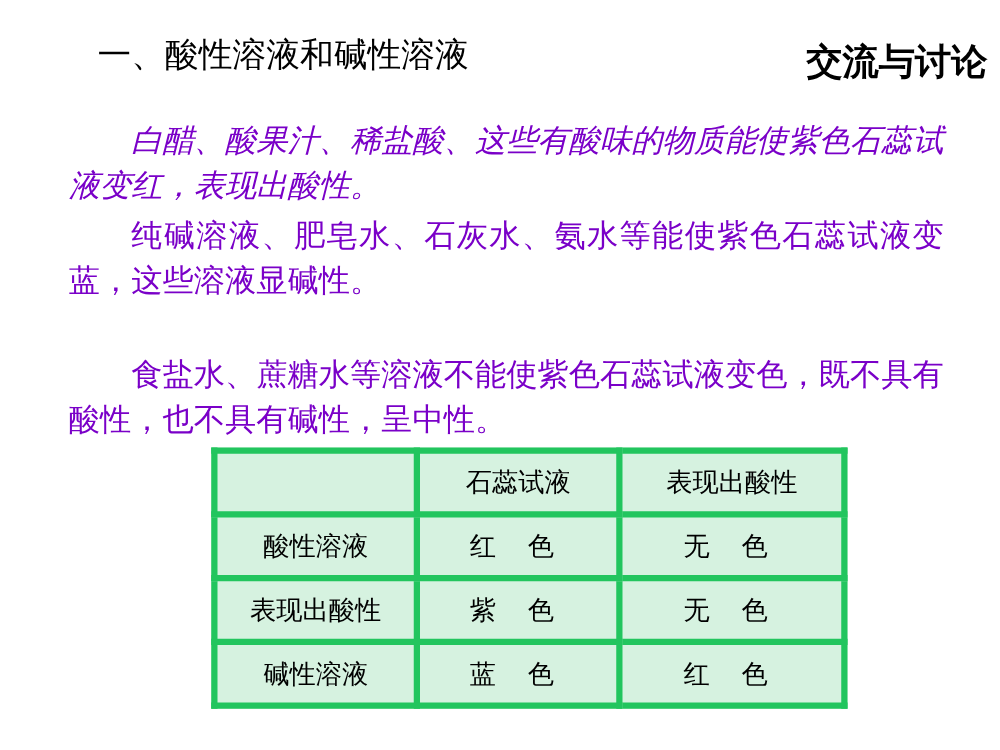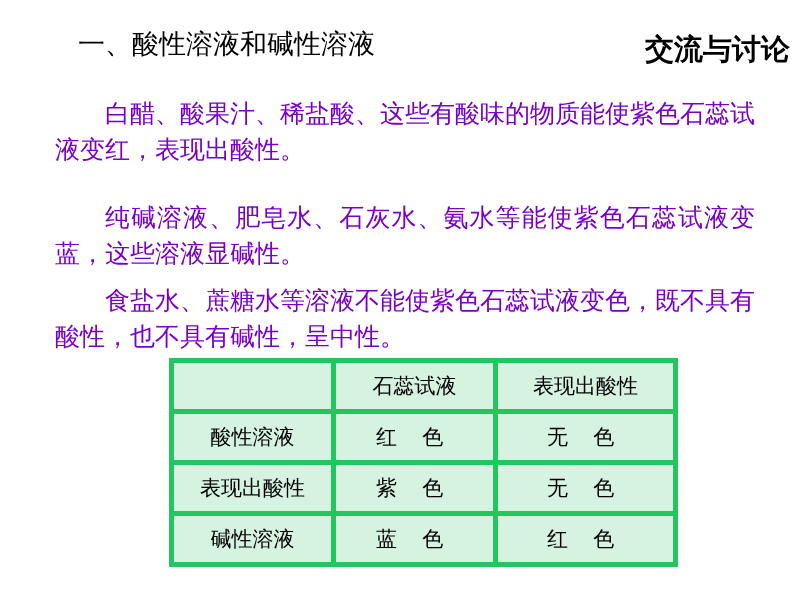--- a/index.html
+++ b/index.html
@@ -47,22 +47,22 @@
   .para {
     position: absolute;
     left: 55px;
     width: 700px;
     font-size: 25px;
     color: #7a00c8;
     line-height: 36px;
     text-indent: 50px;
     text-align: justify;
   }
-  .p1 { top: 96px; }
-  .p2 { top: 200px; }
+  .p1 { top: 96px; font-style: italic; }
+  .p2 { top: 172px; }
   .p3 { top: 283px; font-family: Liberation Serif, serif; }
 
   table.result-table {
     position: absolute;
     left: 169px;
     top: 358px;
     border-collapse: collapse;
     background: #d6f2e0;
     border: 2px solid #000000;
   }

